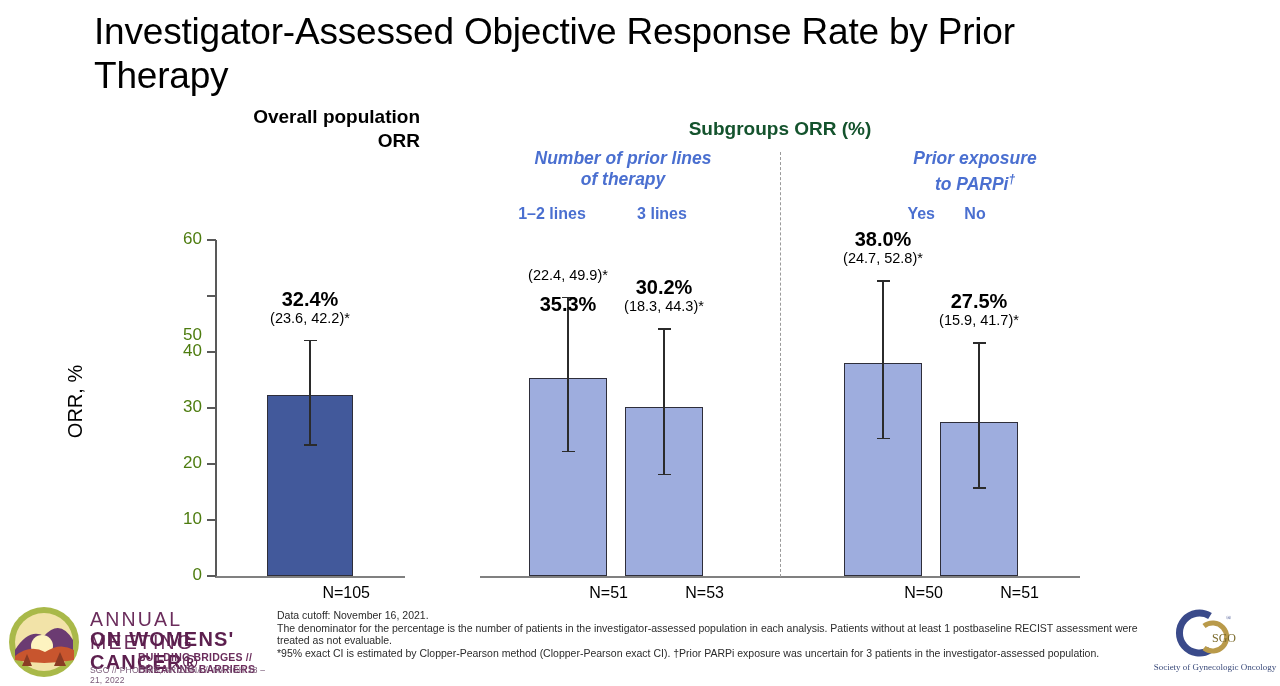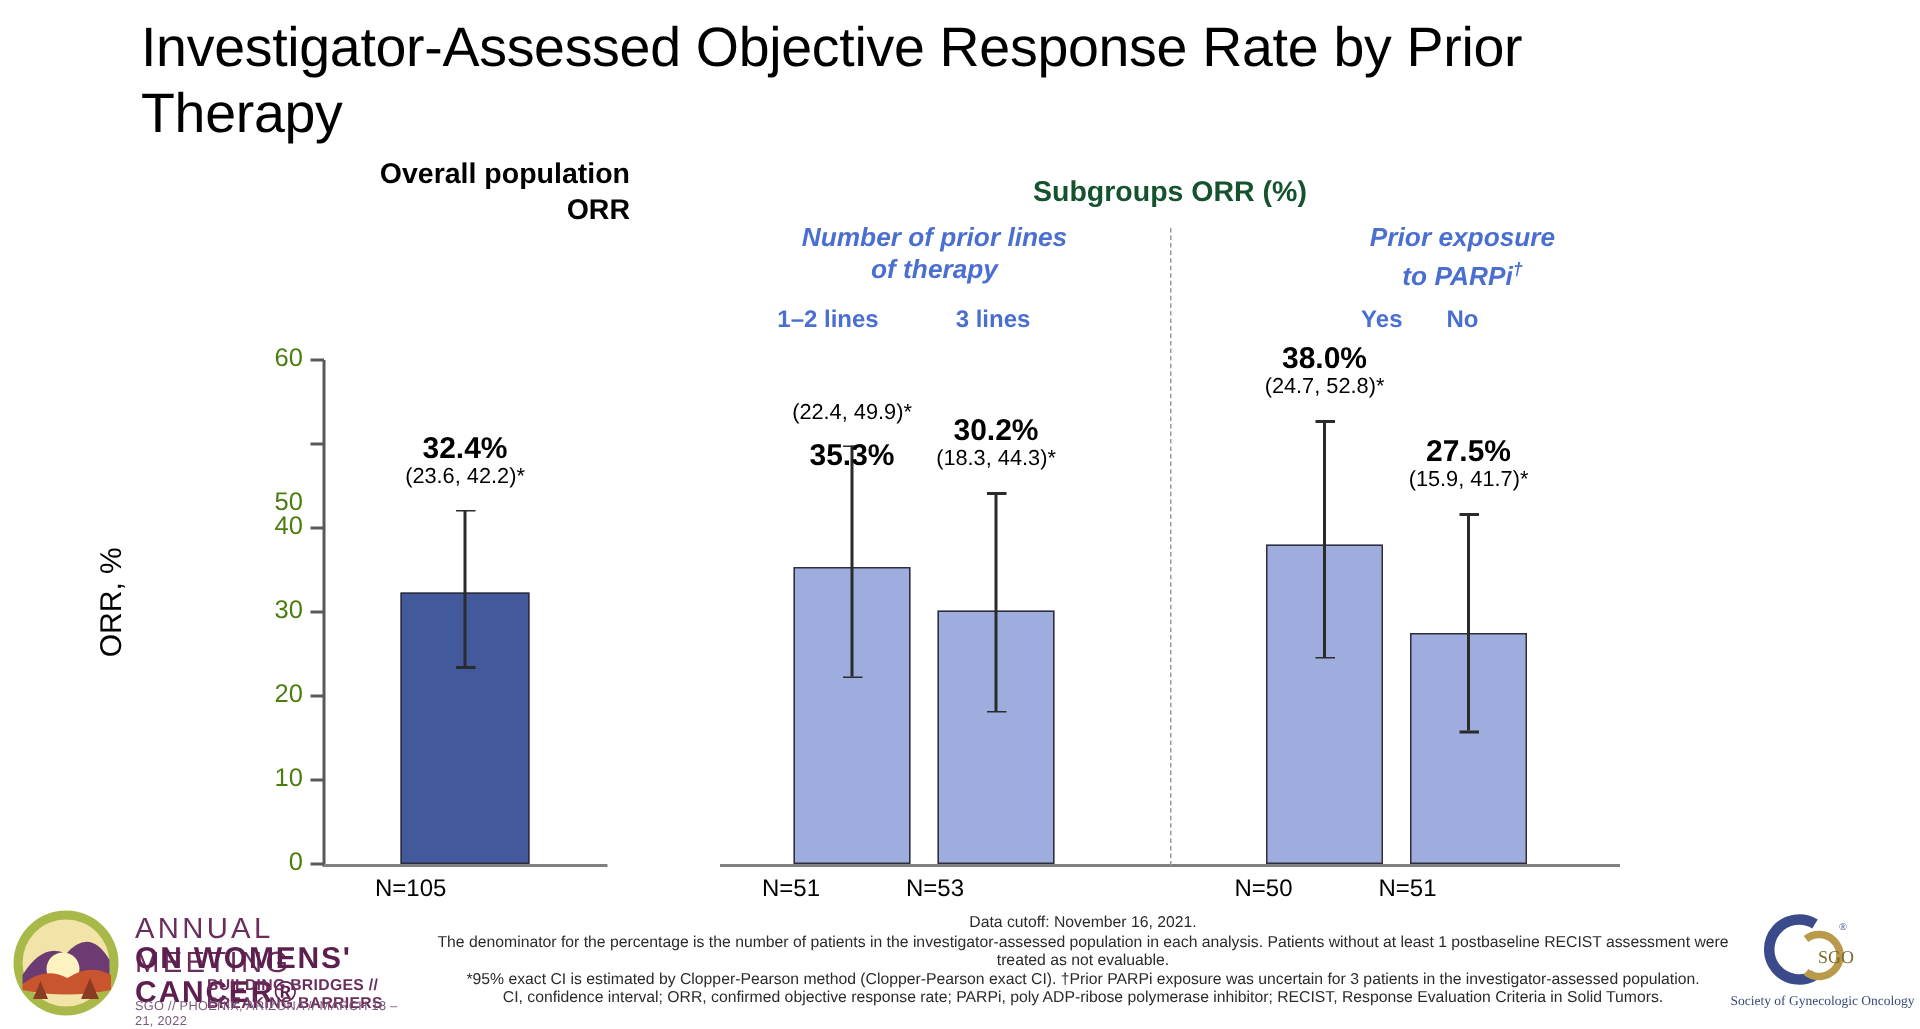--- a/index.html
+++ b/index.html
@@ -67,34 +67,34 @@
   .errbar{position:absolute;width:1.8px;background:#2b2b2b;}
   .errcap{position:absolute;width:13px;height:1.8px;background:#2b2b2b;}
 
   .value-label{
     position:absolute;text-align:center;font-weight:bold;font-size:20px;color:#000;
   }
   .ci-label{
     position:absolute;text-align:center;font-size:14.5px;color:#000;
   }
   .n-label{
-    position:absolute;text-align:left;font-size:16px;color:#000;top:584px;
+    position:absolute;text-align:right;font-size:16px;color:#000;top:584px;
   }
 
   #divider{
     position:absolute;left:780px;top:152px;width:0;height:425px;
     border-left:1.5px dashed #9a9a9a;
   }
 
   
   #footnotes{
     position:absolute;left:277px;top:609px;width:890px;
     font-size:10.5px;line-height:12.6px;color:#2b2b2b;
   }
-  #footnotes div{margin:0;padding:0;text-align:center;}
+  #footnotes div{margin:0;padding:0;}
 
   
   #logo-sgo-meeting{position:absolute;left:2px;top:604px;width:272px;height:78px;}
   #logo-society{position:absolute;left:1152px;top:606px;width:126px;height:76px;}
   .meet-l1{position:absolute;left:88px;top:4px;font-size:19.5px;letter-spacing:2.2px;color:#6b2d5c;}
   .meet-l2{position:absolute;left:88px;top:24px;font-size:20px;font-weight:bold;letter-spacing:1.2px;color:#5c1f4e;}
   .meet-l3{position:absolute;left:88px;top:47px;font-size:10.5px;font-weight:bold;letter-spacing:0.2px;color:#6b2d5c;padding-left:48px;}
   .meet-l4{position:absolute;left:88px;top:61px;font-size:8.5px;letter-spacing:0.2px;color:#7a5a78;}
   .soc-text{position:absolute;left:0;top:56px;width:126px;text-align:center;font-size:9px;color:#3a4a7a;font-family:"Liberation Serif",serif;}
 </style>
@@ -183,21 +183,20 @@
     <div class="ci-label" style="left: 904px; top: 312.48px; width: 150px;">(15.9, 41.7)*</div>
     <div class="n-label" style="left: 919px; width: 120px;">N=51</div>
   </div>
 
 <div id="divider"></div>
 
 <div id="footnotes">
     <div>Data cutoff: November 16, 2021.</div>
     <div>The denominator for the percentage is the number of patients in the investigator-assessed population in each analysis. Patients without at least 1 postbaseline RECIST assessment were treated as not evaluable.</div>
     <div>*95% exact CI is estimated by Clopper-Pearson method (Clopper-Pearson exact CI). †Prior PARPi exposure was uncertain for 3 patients in the investigator-assessed population.</div>
-    <div>CI, confidence interval; ORR, confirmed objective response rate; PARPi, poly ADP-ribose polymerase inhibitor; RECIST, Response Evaluation Criteria in Solid Tumors.</div>
   </div>
 
 <div id="logo-sgo-meeting">
   <svg width="84" height="78" viewBox="0 0 84 78">
     <circle cx="42" cy="38" r="35" fill="#a9b949"></circle>
     <circle cx="42" cy="38" r="29" fill="#f2e3a8"></circle>
     <path d="M13 46 q14 -22 29 -14 q16 -18 29 4 l0 16 q-29 6 -58 0 z" fill="#6b3b72"></path>
     <circle cx="40" cy="42" r="11" fill="#fdf3c0"></circle>
     <path d="M13 52 q15 -12 30 -4 q15 -10 29 -2 l0 10 q-30 6 -59 0 z" fill="#c8552e"></path>
     <path d="M20 62 l5 -12 l5 12 z" fill="#8a3b24"></path>

